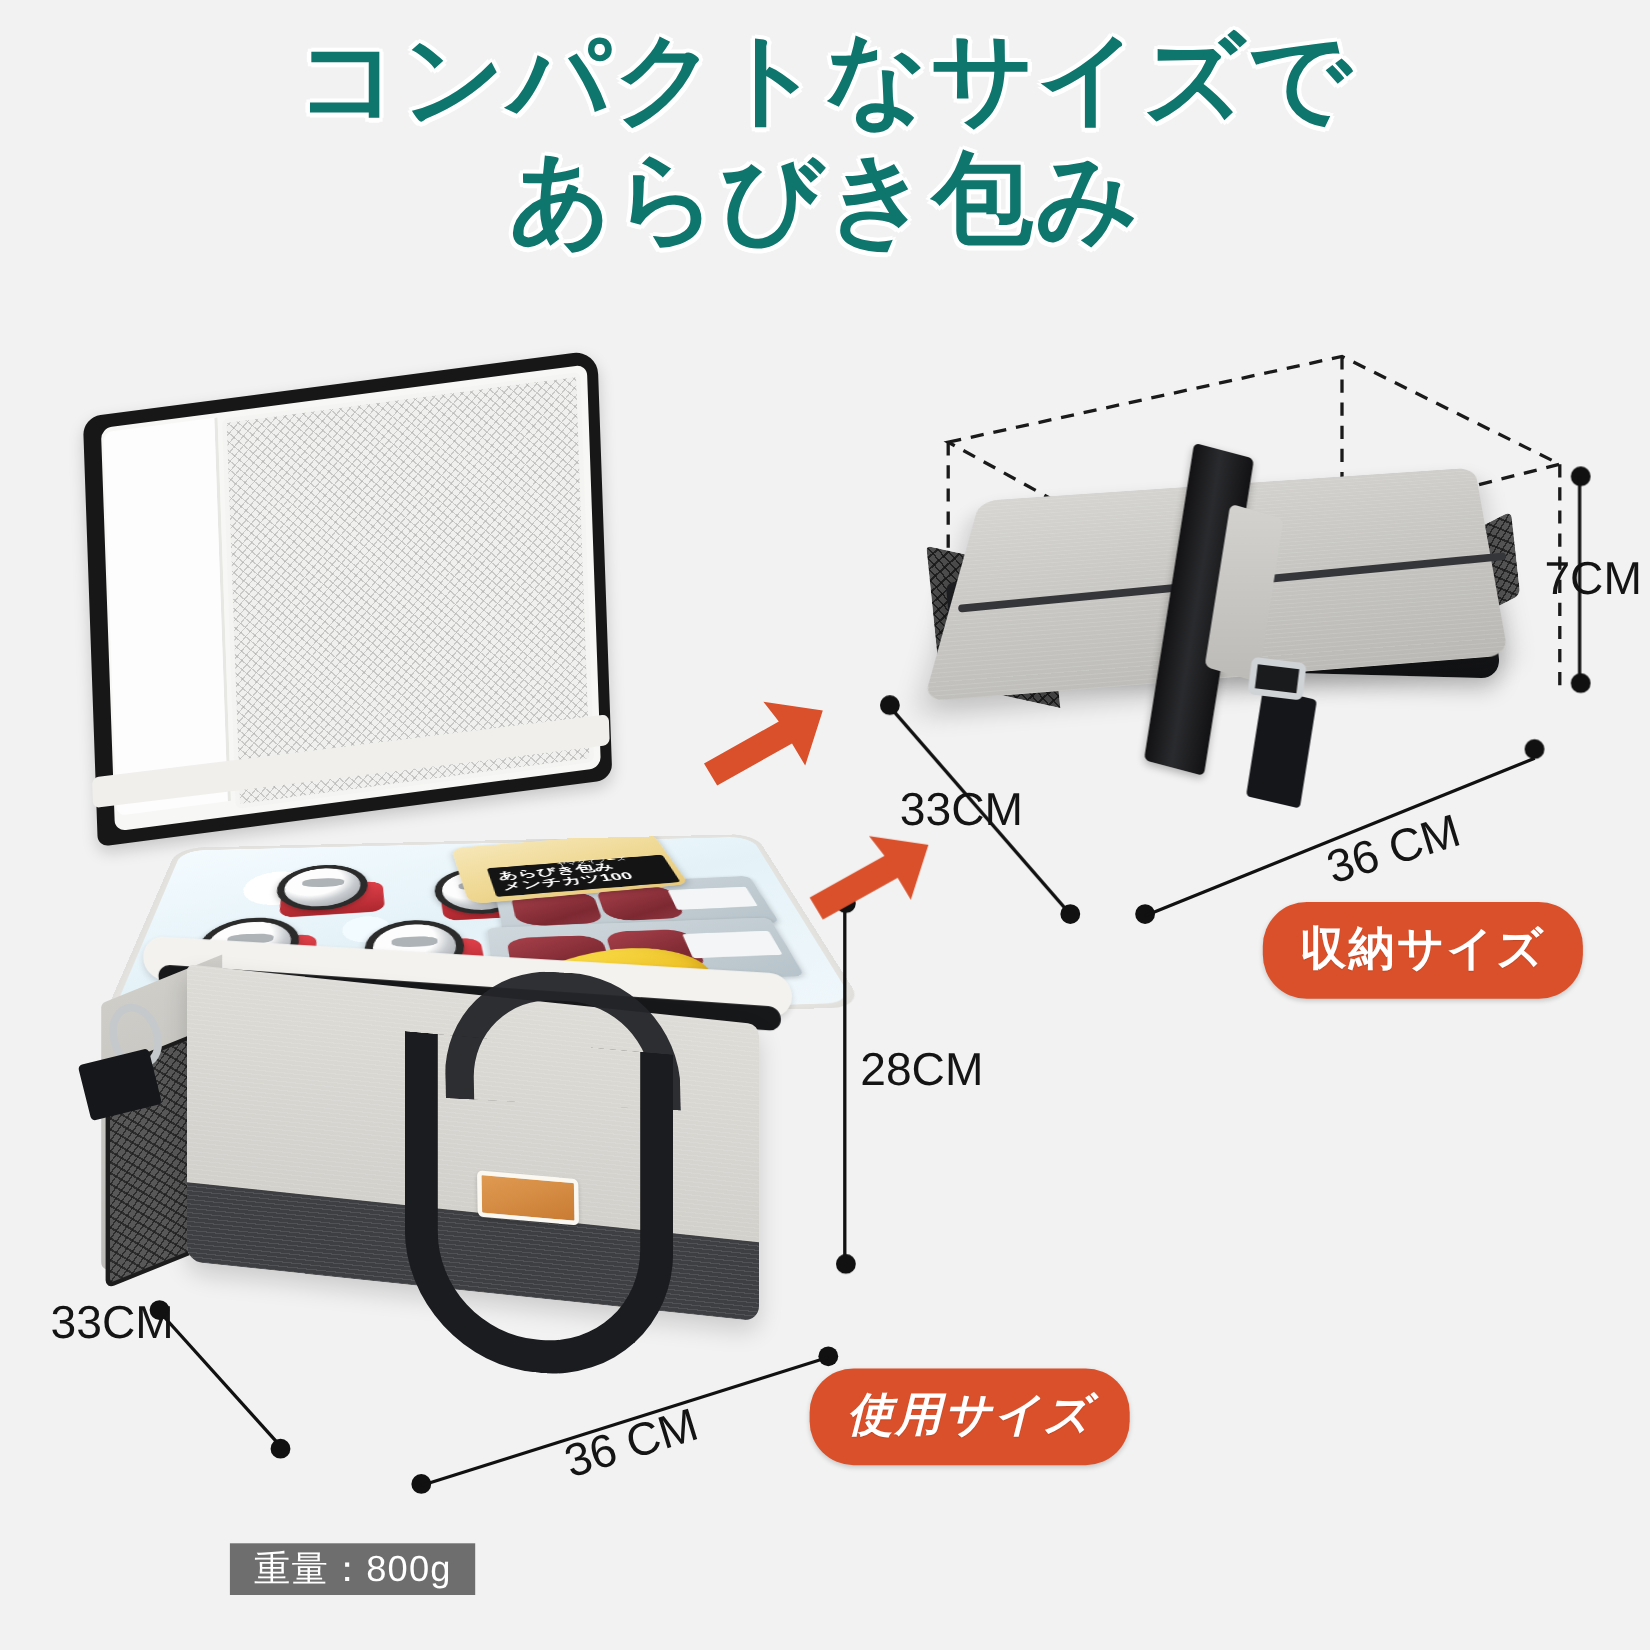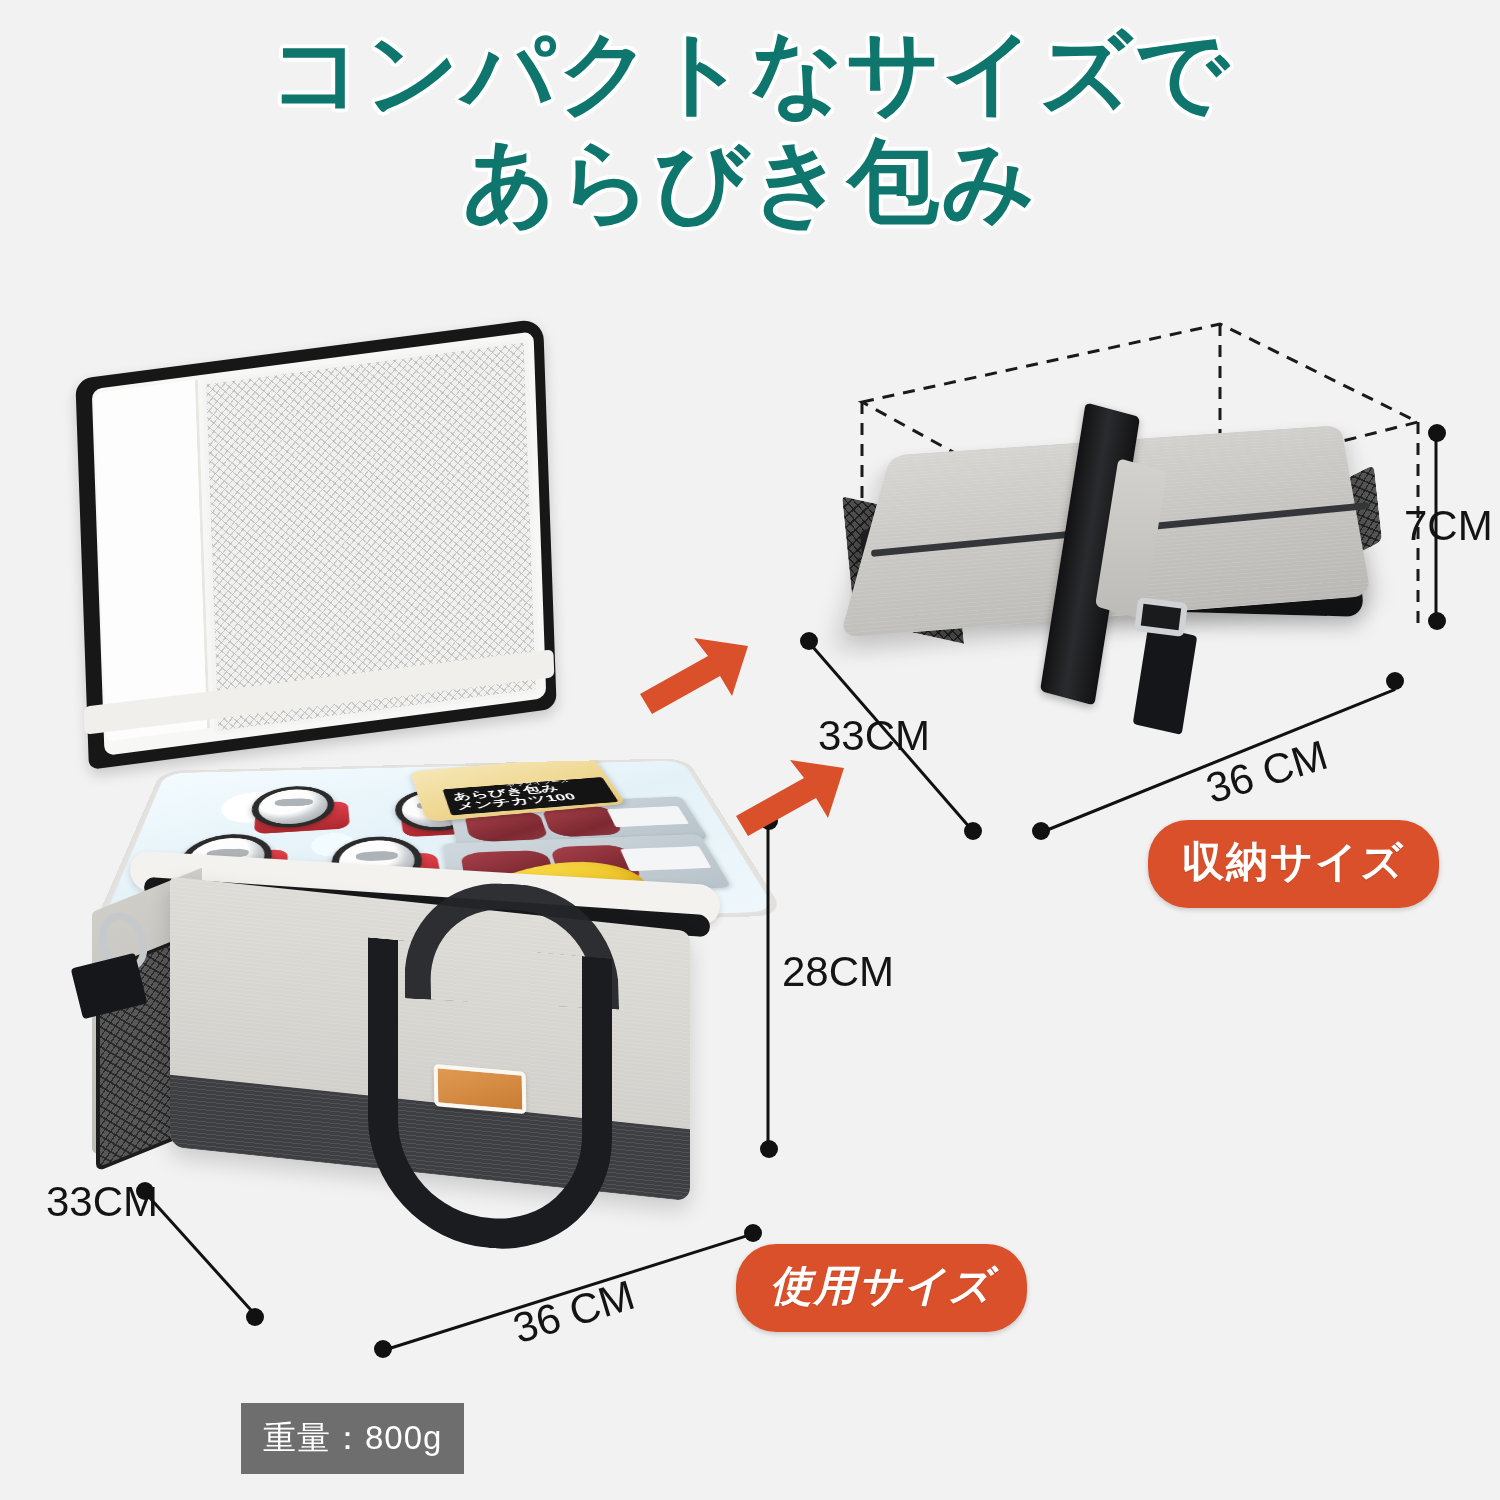--- a/index.html
+++ b/index.html
@@ -49,22 +49,22 @@
     white-space:nowrap;
     box-shadow:0 2px 5px rgba(0,0,0,.18);
     text-shadow:0 1px 1px rgba(0,0,0,.12);
   }
 
   
   .arrow { position:absolute; }
 
   
   .specbar {
-    position:absolute; left:241px; top:1403px;
-    display:flex; height:71px; align-items:stretch;
+    position:absolute; left:209px; top:1403px;
+    display:flex; height:47px; align-items:stretch;
   }
   .spec-cell {
     display:flex; align-items:center; justify-content:center;
     font-size:33px; letter-spacing:1px; white-space:nowrap;
     padding:0 22px;
   }
   .spec-dark  { background:#6e6e6e; color:#ffffff; }
   .spec-light { background:#c9c9c9; color:#1d1d1d; }
 
   

